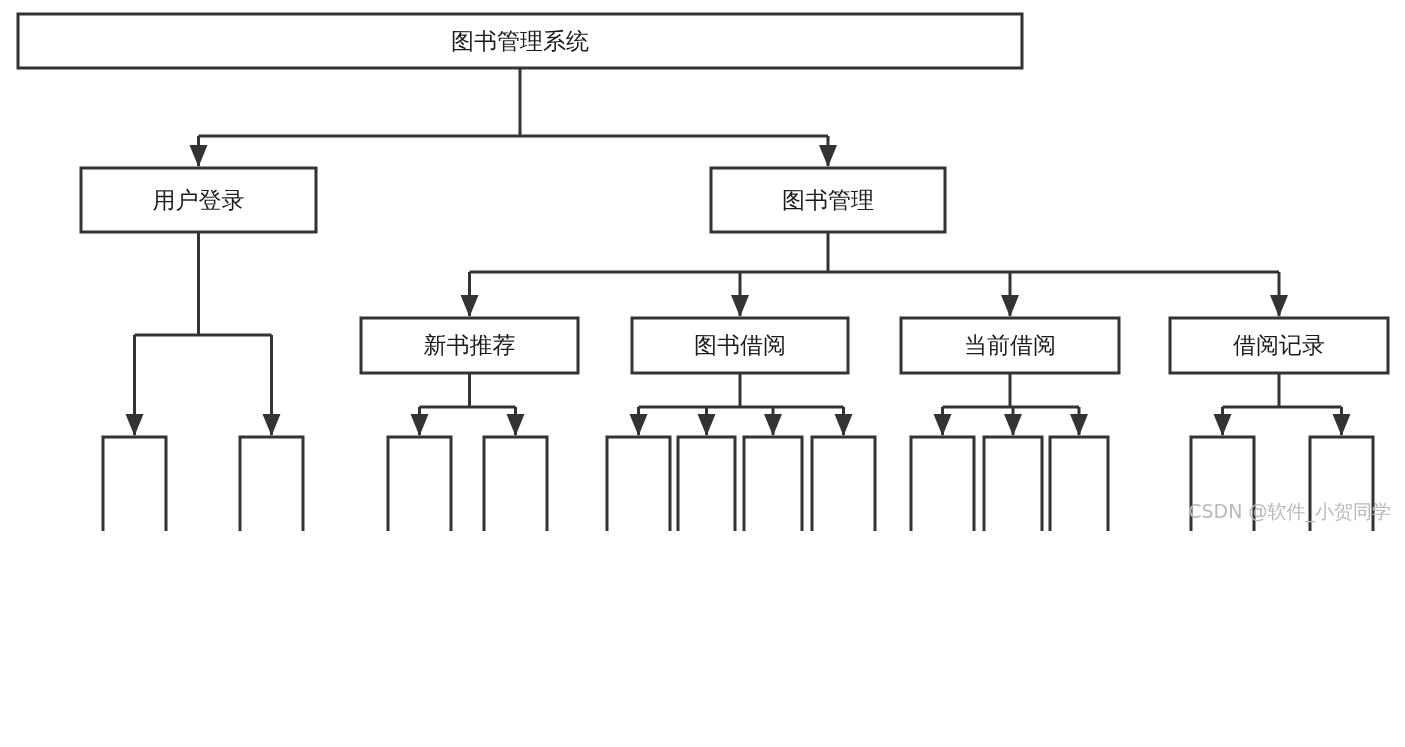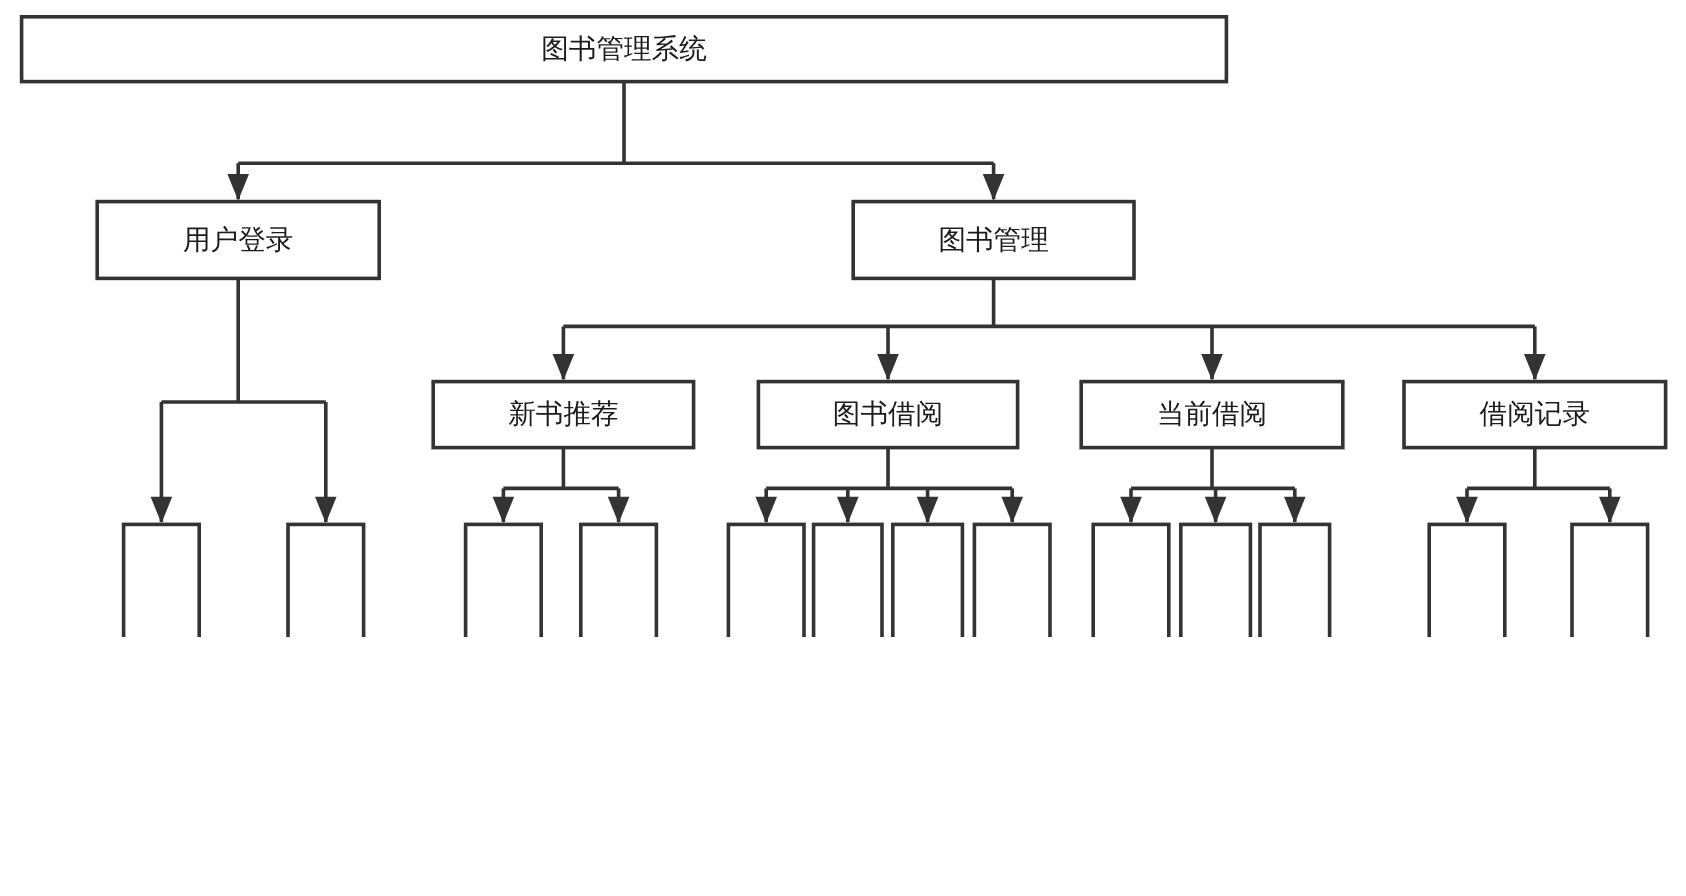--- a/index.html
+++ b/index.html
@@ -209,13 +209,14 @@
       <div class="leaf-label" style="left: 607px; top: 437px; width: 63px; height: 300px;">查询图书</div>
       <div class="leaf-label" style="left: 678px; top: 437px; width: 57px; height: 300px;">新增图书（管理员）</div>
       <div class="leaf-label" style="left: 744px; top: 437px; width: 58px; height: 300px;">编辑图书（管理员）</div>
       <div class="leaf-label" style="left: 812px; top: 437px; width: 63px; height: 300px;">借阅图书</div>
       <div class="leaf-label" style="left: 911px; top: 437px; width: 63px; height: 300px;">查询图书</div>
       <div class="leaf-label" style="left: 984px; top: 437px; width: 58px; height: 300px;">归还图书</div>
       <div class="leaf-label" style="left: 1050px; top: 437px; width: 58px; height: 300px;">确认归还（管理员）</div>
       <div class="leaf-label" style="left: 1191px; top: 437px; width: 63px; height: 300px;">新增借阅记录</div>
       <div class="leaf-label" style="left: 1310px; top: 437px; width: 63px; height: 300px;">查询借阅记录</div>
     </div>
+  <div class="watermark">CSDN @软件_小贺同学</div>
 </div>
 
 </body></html>

